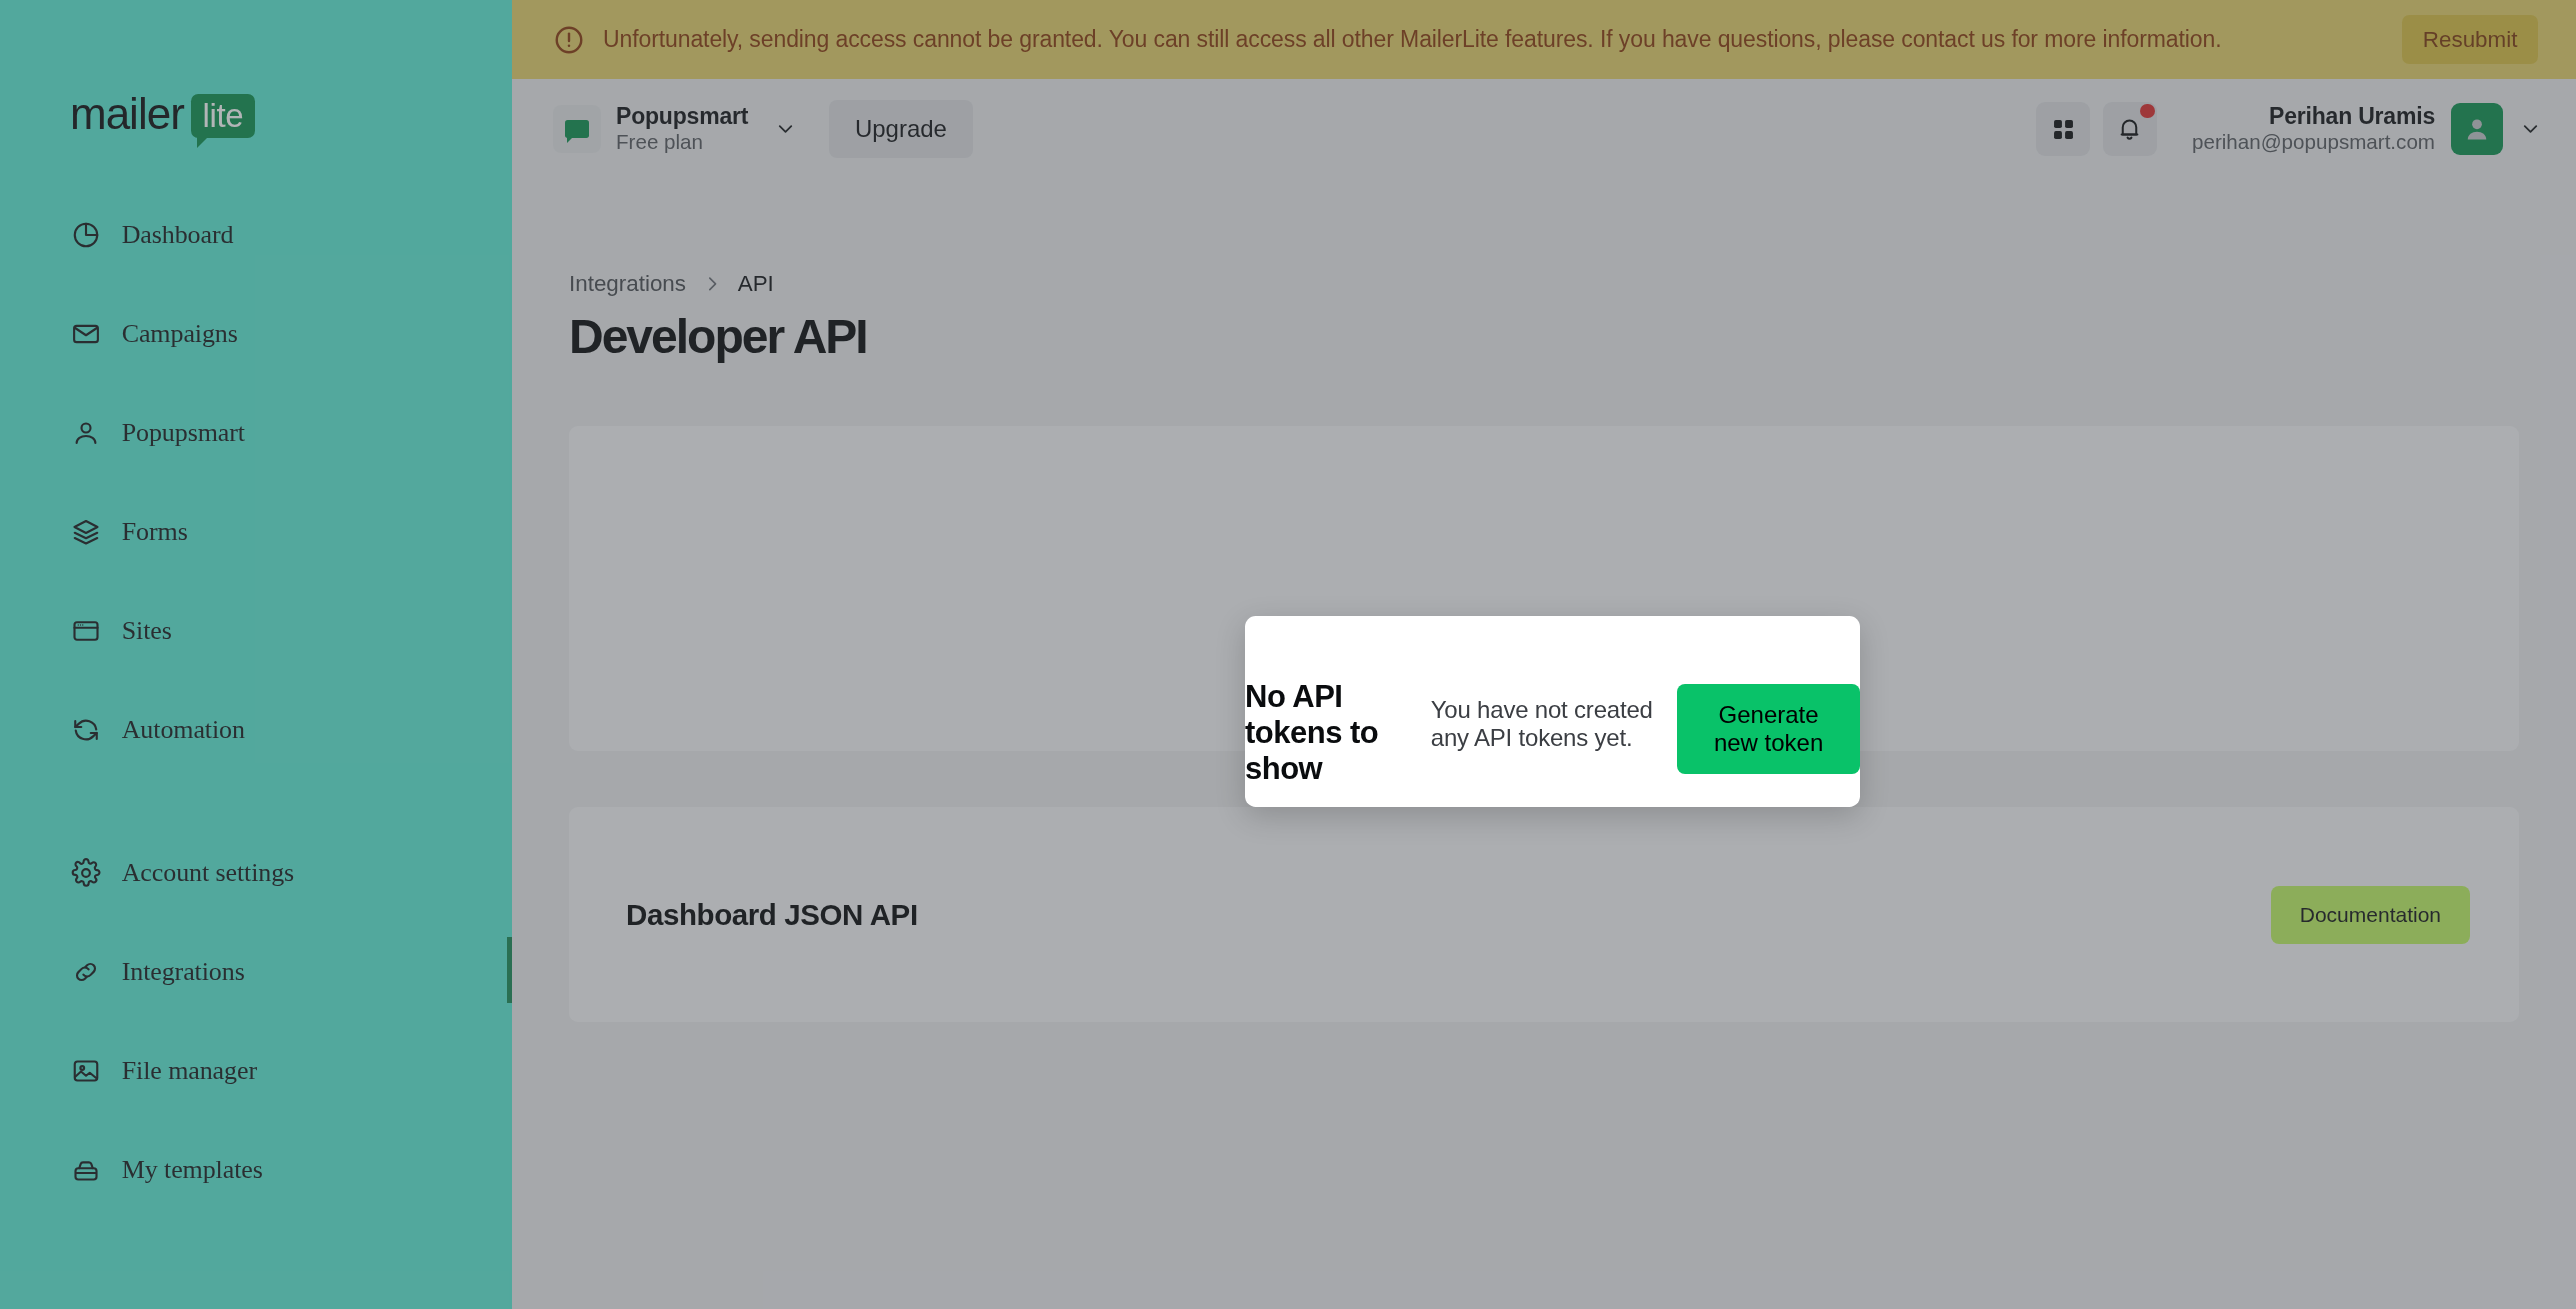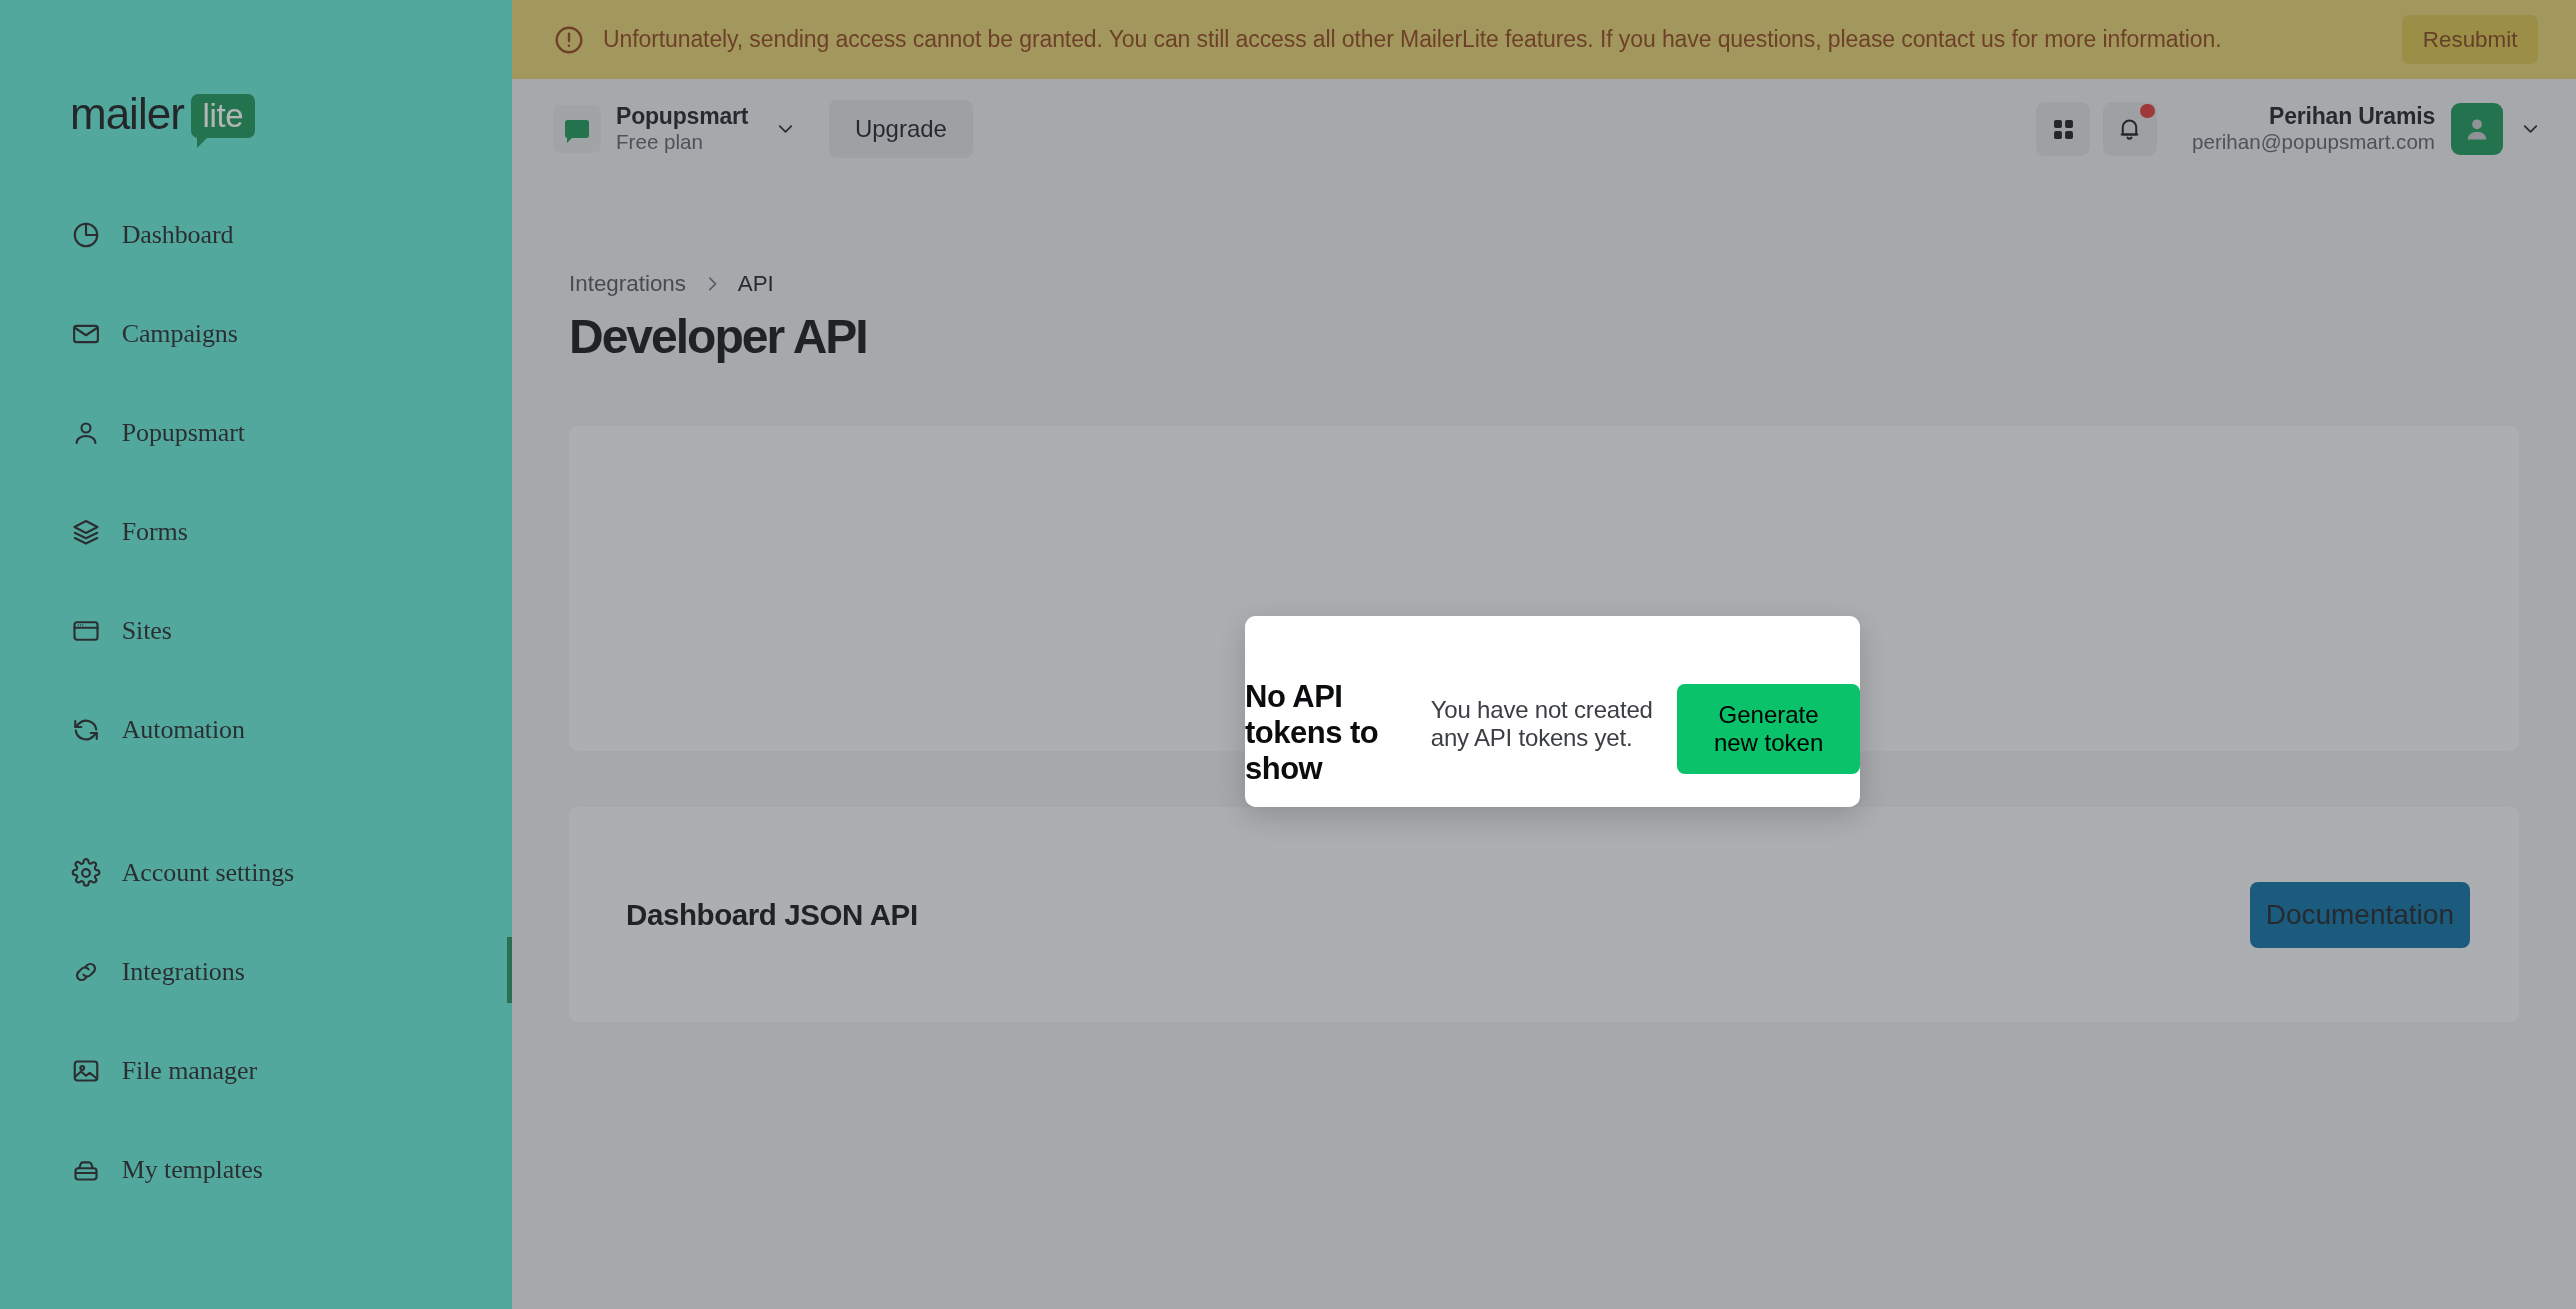--- a/index.html
+++ b/index.html
@@ -285,27 +285,27 @@
     padding: 0 49px 0 57px;
   }
   .panel-doc .doc-title {
     font-size: 29.5px;
     font-weight: bold;
     color: #0a0c0e;
     letter-spacing: -0.4px;
   }
   #documentation-btn {
     margin-left: auto;
-    background: #0369a1;
+    background: #bef264;
     color: #15171a;
     border: none;
     border-radius: 8px;
-    font-size: 28px;
+    font-size: 21px;
     font-family: inherit;
-    padding: 17px 16px;
+    padding: 17px 29px;
     cursor: pointer;
   }
 
   
   #overlay {
     position: absolute;
     inset: 0;
     background: rgba(66, 70, 75, 0.40);
   }
 

